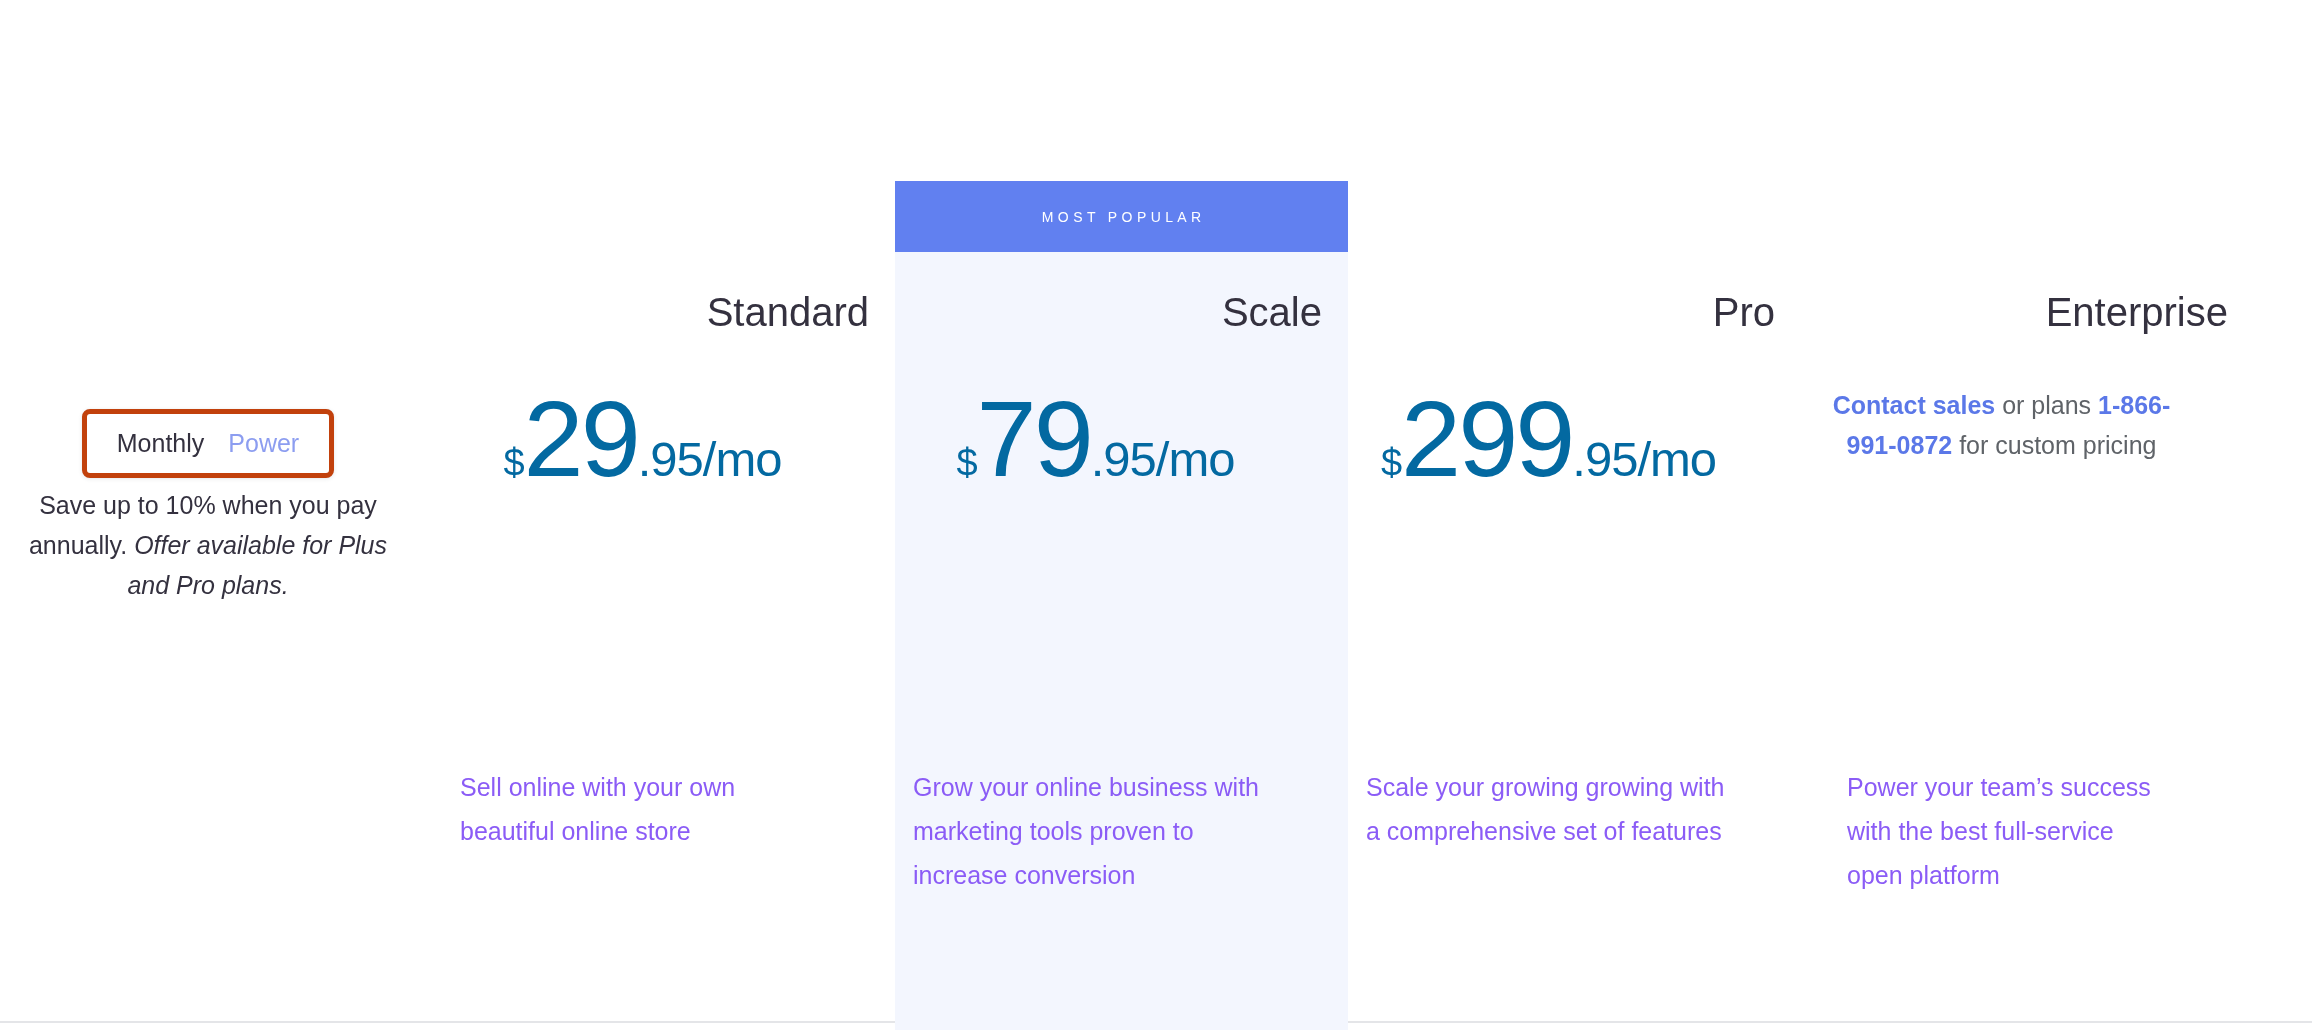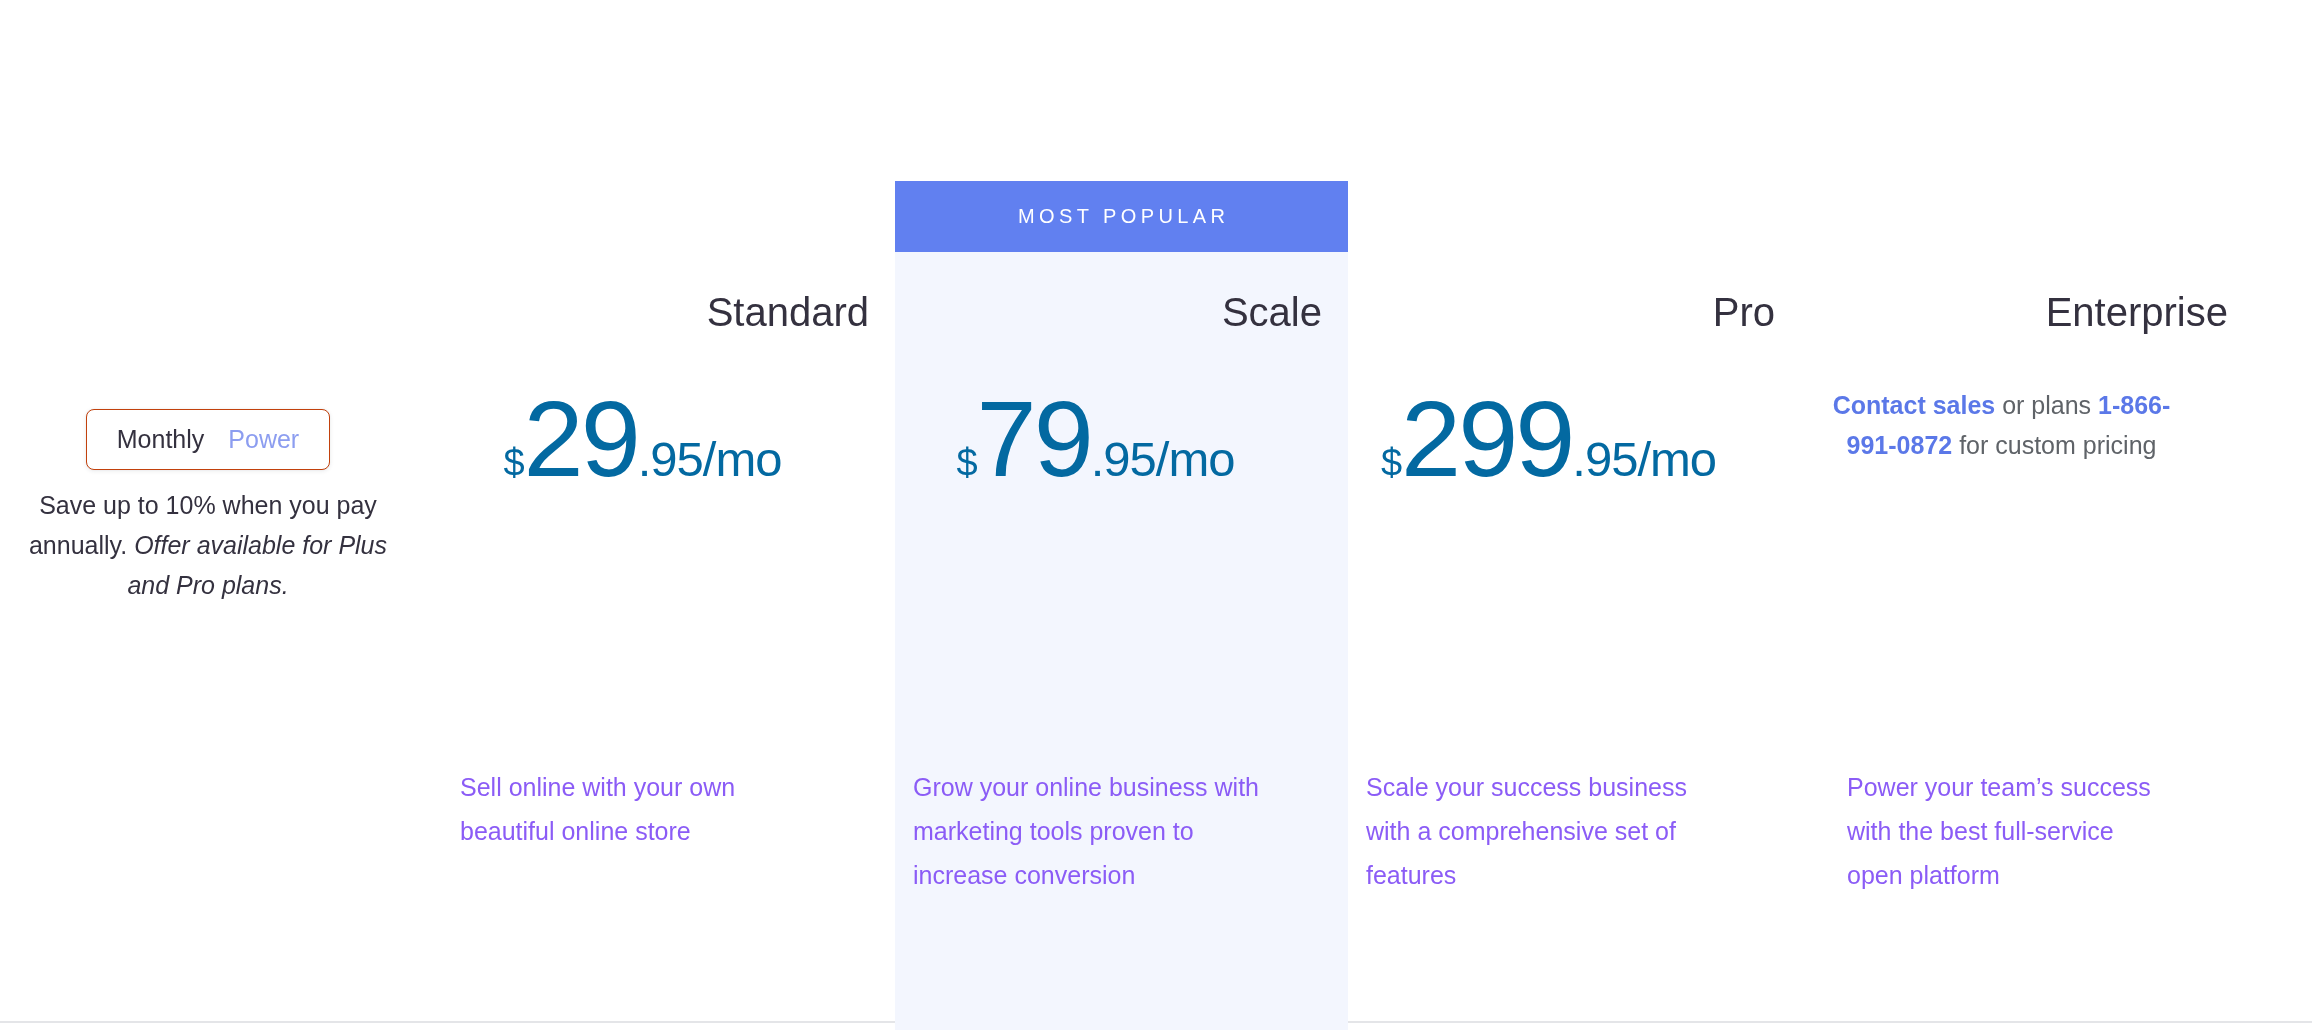--- a/index.html
+++ b/index.html
@@ -50,21 +50,21 @@
     position: absolute;
     left: 895px;
     top: 181px;
     width: 453px;
     height: 71px;
     background: #6180f0;
     color: #ffffff;
     display: flex;
     align-items: center;
     justify-content: center;
-    font-size: 20px;
+    font-size: 14px;
     font-weight: 500;
     letter-spacing: 4.4px;
     text-indent: 4.4px;
     z-index: 3;
   }
 
   
   .columns {
     position: absolute;
     left: 0;
@@ -90,21 +90,21 @@
     top: 409px;
     width: 272px;
     display: flex;
     justify-content: center;
   }
 
   .toggle {
     display: inline-flex;
     align-items: center;
     background: #ffffff;
-    border: 1px solid #c2410c;
+    border: 5px solid #c2410c;
     border-radius: 8px;
     box-shadow: 0 1px 4px rgba(40,45,70,0.10), 0 0 1px rgba(40,45,70,0.10);
     padding: 17px 30px;
     gap: 24px;
   }
 
   .toggle-opt {
     font-size: 25px;
     line-height: 1;
     white-space: nowrap;
@@ -263,21 +263,21 @@
       <div class="plan-desc">Grow your online business with marketing tools proven to increase conversion</div>
     </div>
 
     <div class="col col-plan col-pro">
       <div class="plan-title">Pro</div>
 
       <div class="plan-price">
         <span class="price-currency">$</span><span class="price-amount">299</span><span class="price-cents">.95</span><span class="price-period">/mo</span>
       </div>
 
-      <div class="plan-desc">Scale your success business with a comprehensive set of features</div>
+      <div class="plan-desc">Scale your growing growing with a comprehensive set of features</div>
     </div>
 
     <div class="col col-plan col-enterprise">
       <div class="plan-title">Enterprise</div>
 
       <div class="plan-contact"><a class="contact-link" href="#">Contact sales</a><span> or plans </span><a class="contact-link" href="#">1-866-991-0872</a><span> for custom pricing</span></div>
 
       <div class="plan-desc">Power your team’s success with the best full-service open platform</div>
     </div>
 

